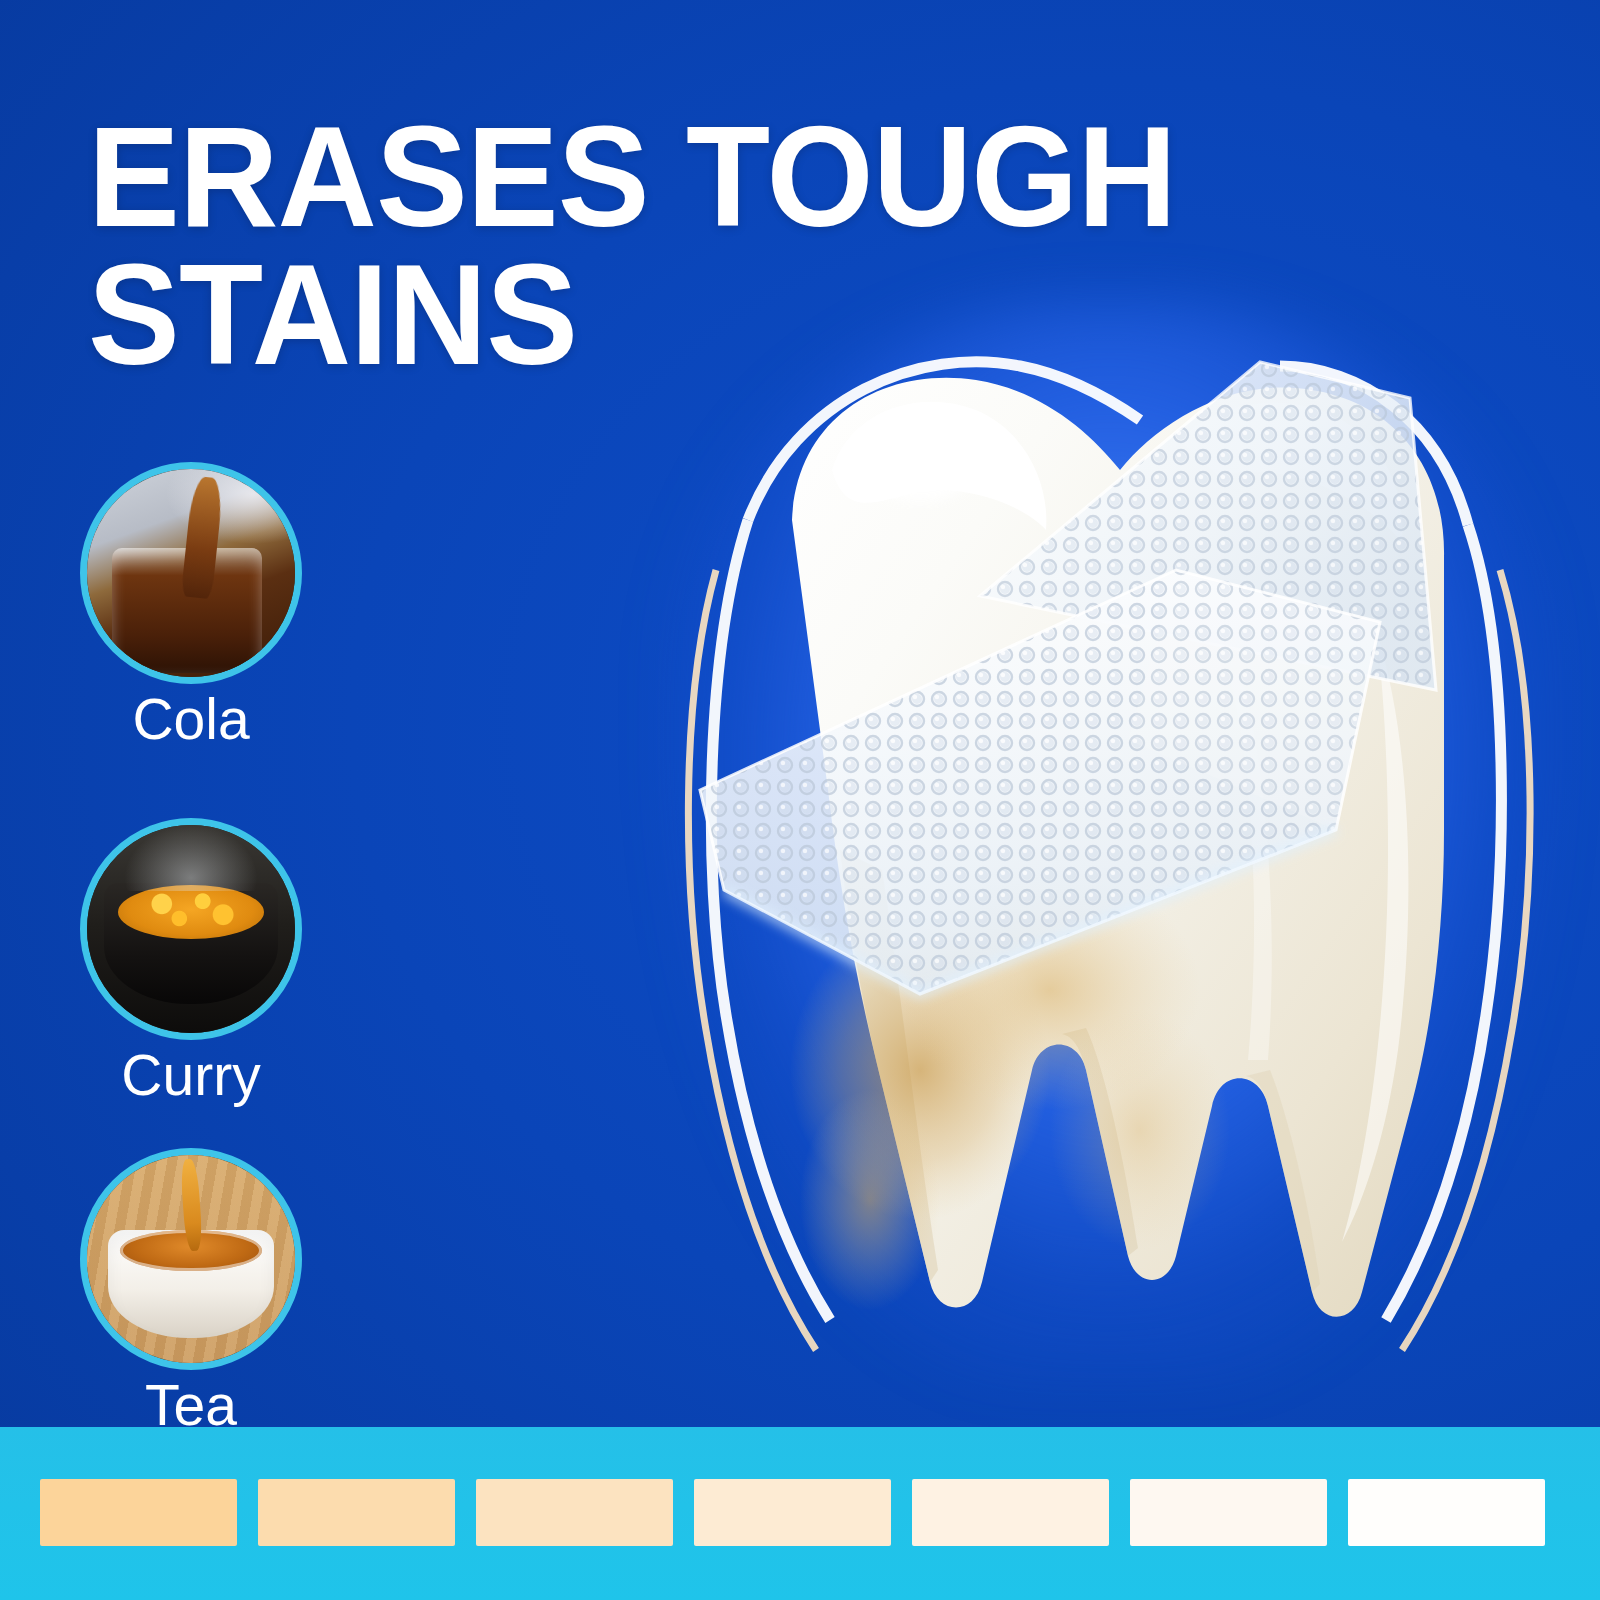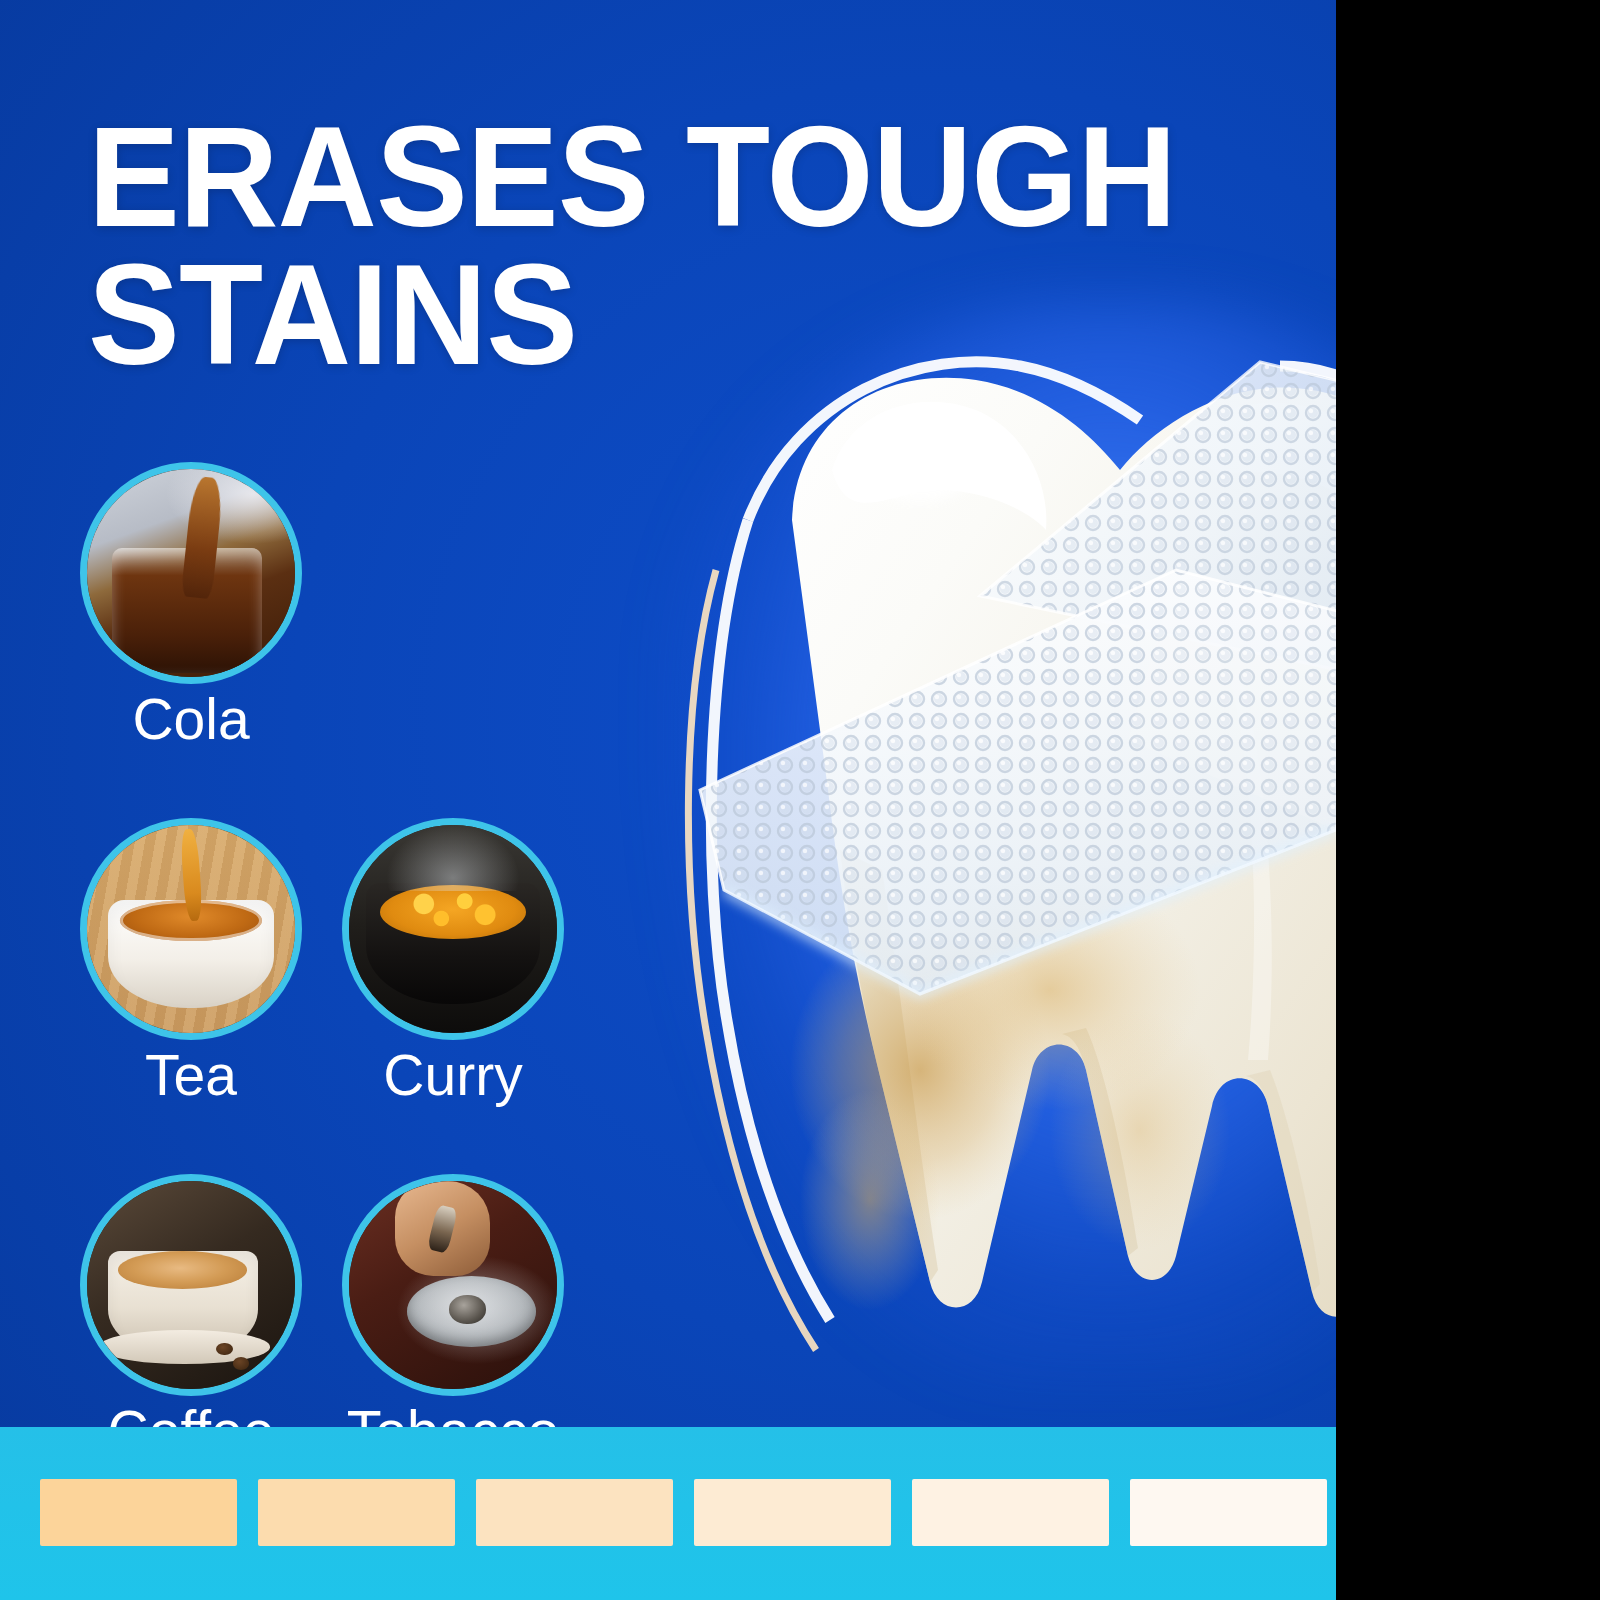--- a/index.html
+++ b/index.html
@@ -2,21 +2,21 @@
 <html><head>
 <meta charset="utf-8">
 <style>
   html, body {
     margin: 0;
     padding: 0;
     background: #000;
   }
   #stage {
     position: relative;
-    width: 1336px;
+    width: 1600px;
     height: 1600px;
     overflow: hidden;
     font-family: "Liberation Sans", sans-serif;
     background: radial-gradient(ellipse 120% 100% at 70% 45%, #0e4ecb 0%, #0a45b8 40%, #073a9f 78%, #062f86 100%);
   }
 
   
   #headline {
     position: absolute;
     left: 88px;
@@ -34,21 +34,21 @@
   }
   #headline .ln { display: block; white-space: nowrap; }
 
   
   #stain-grid {
     position: absolute;
     left: 80px;
     top: 462px;
     width: 560px;
   }
-  .stain-row { display: flex; gap: 40px; margin-bottom: 66px; }
+  .stain-row { display: flex; gap: 40px; margin-bottom: 66px; flex-direction: column; }
   .stain-cell { width: 222px; }
   .stain-circle {
     position: relative;
     width: 222px;
     height: 222px;
     border-radius: 50%;
     border: 7px solid #3ec4e9;
     box-sizing: border-box;
     overflow: hidden;
     background: #2a2118;
@@ -380,31 +380,31 @@
         <div class="stain-circle">
           <div class="stain-art art-cola"></div>
         </div>
         <div class="stain-label">Cola</div>
       </div>
     </div>
 
     <div class="stain-row">
       <div class="stain-cell">
         <div class="stain-circle">
+          <div class="stain-art art-curry"></div>
+          <div class="curry-steam"></div>
+        </div>
+        <div class="stain-label">Curry</div>
+      </div>
+      <div class="stain-cell">
+        <div class="stain-circle">
           <div class="stain-art art-tea"></div>
           <div class="tea-pour"></div>
         </div>
         <div class="stain-label">Tea</div>
-      </div>
-      <div class="stain-cell">
-        <div class="stain-circle">
-          <div class="stain-art art-curry"></div>
-          <div class="curry-steam"></div>
-        </div>
-        <div class="stain-label">Curry</div>
       </div>
     </div>
 
     <div class="stain-row">
       <div class="stain-cell">
         <div class="stain-circle">
           <div class="stain-art art-coffee"></div>
           <div class="coffee-saucer"></div>
           <div class="coffee-bean" style="left:62%;top:78%"></div>
           <div class="coffee-bean" style="left:70%;top:85%"></div>

